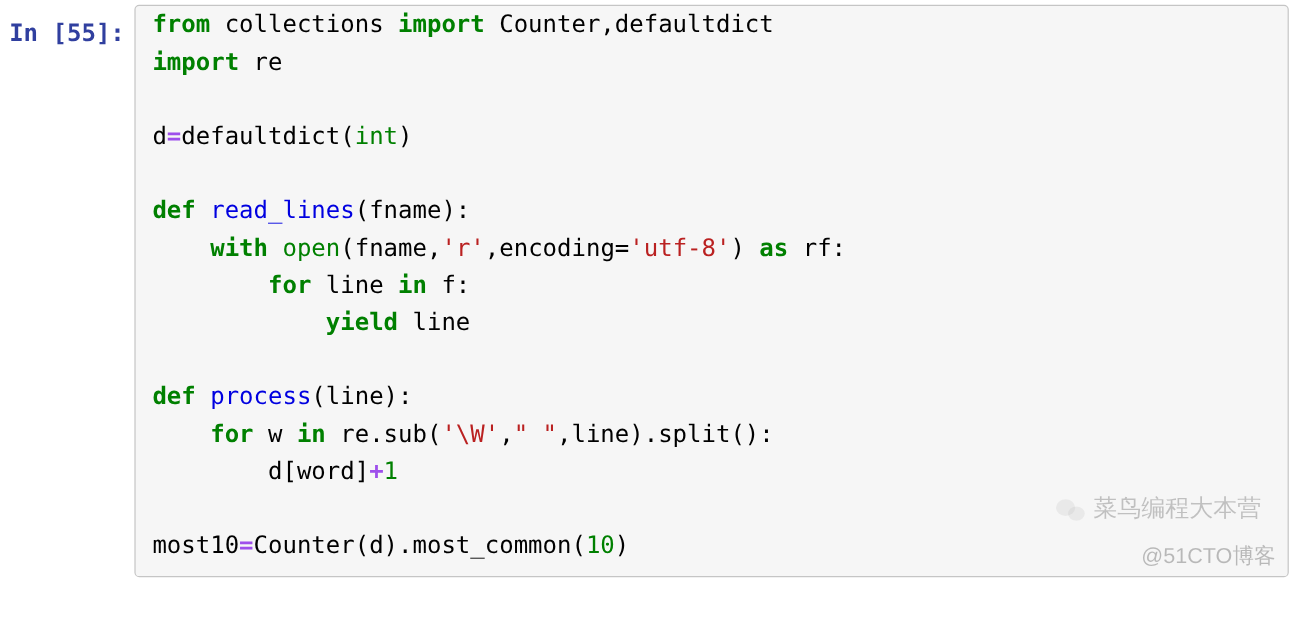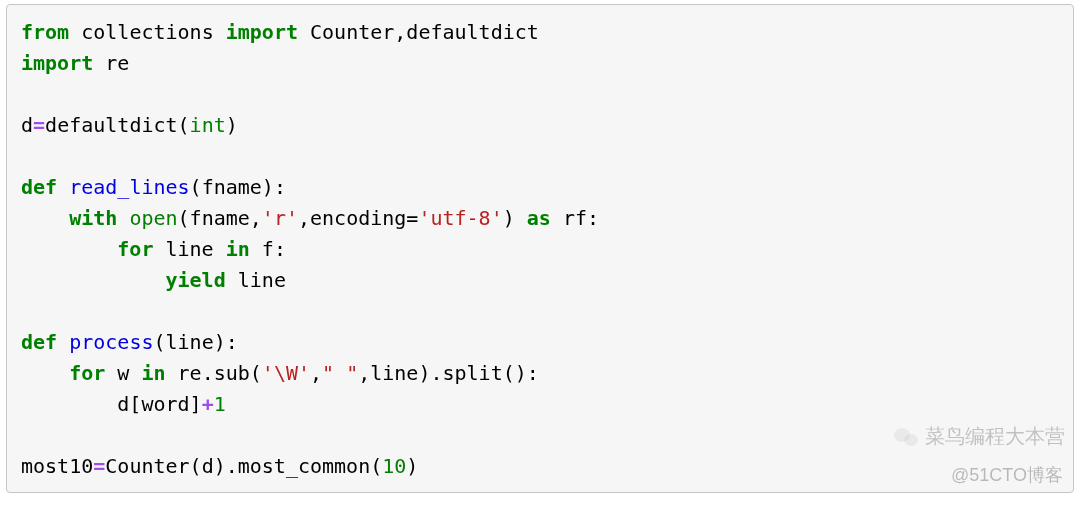--- a/index.html
+++ b/index.html
@@ -23,42 +23,42 @@
     color: #303F9F;
     font-weight: bold;
     user-select: none;
   }
   .prompt .num { color: #303F9F; }
   .code-box {
     flex: 1 1 auto;
     border: 1px solid #c5c5c5;
     border-radius: 4px;
     background: #f6f6f6;
-    padding: 12px 14px 10px 14px;
+    padding: 0 14px 10px 14px;
     overflow: hidden;
     position: relative;
   }
   pre.code {
     margin: 0;
     white-space: pre;
     font-family: inherit;
     font-size: inherit;
     color: #000000;
   }
   .k  { color: #008000; font-weight: bold; }   
   .nf { color: #0000e0; }                       
   .nb { color: #008000; }                       
   .s  { color: #ba2121; }                       
   .o  { color: #9e4feb; font-weight: bold; }    
   .n  { color: #000000; }                       
   .mi { color: #008000; }                       
 
   .wm-top {
     position: absolute;
-    right: 8px;
+    right: 22px;
     bottom: 40px;
     color: rgba(0,0,0,0.22);
     font-family: "PingFang SC","Microsoft YaHei",sans-serif;
     font-size: 20px;
     display: flex;
     align-items: center;
     gap: 6px;
     pointer-events: none;
   }
   .wm-top svg { opacity: 0.25; }
@@ -69,20 +69,23 @@
     color: rgba(0,0,0,0.25);
     font-family: "PingFang SC","Microsoft YaHei",sans-serif;
     font-size: 18px;
     pointer-events: none;
   }
 </style>
 </head>
 <body>
 
 <div class="cell">
+  <div class="prompt">
+    <span>In [</span><span class="num">55</span><span>]:</span>
+  </div>
   <div class="code-box">
 <pre class="code"><span class="k">from</span> <span class="n">collections</span> <span class="k">import</span> <span class="n">Counter,defaultdict</span>
 <span class="k">import</span> <span class="n">re</span>
 <span></span>
 <span class="n">d</span><span class="o">=</span><span class="n">defaultdict(</span><span class="nb">int</span><span class="n">)</span>
 <span></span>
 <span class="k">def</span> <span class="nf">read_lines</span><span class="n">(fname):</span>
 <span>    </span><span class="k">with</span> <span class="nb">open</span><span class="n">(fname,</span><span class="s">'r'</span><span class="n">,encoding=</span><span class="s">'utf-8'</span><span class="n">) </span><span class="k">as</span><span class="n"> rf:</span>
 <span>        </span><span class="k">for</span><span class="n"> line </span><span class="k">in</span><span class="n"> f:</span>
 <span>            </span><span class="k">yield</span><span class="n"> line</span>

